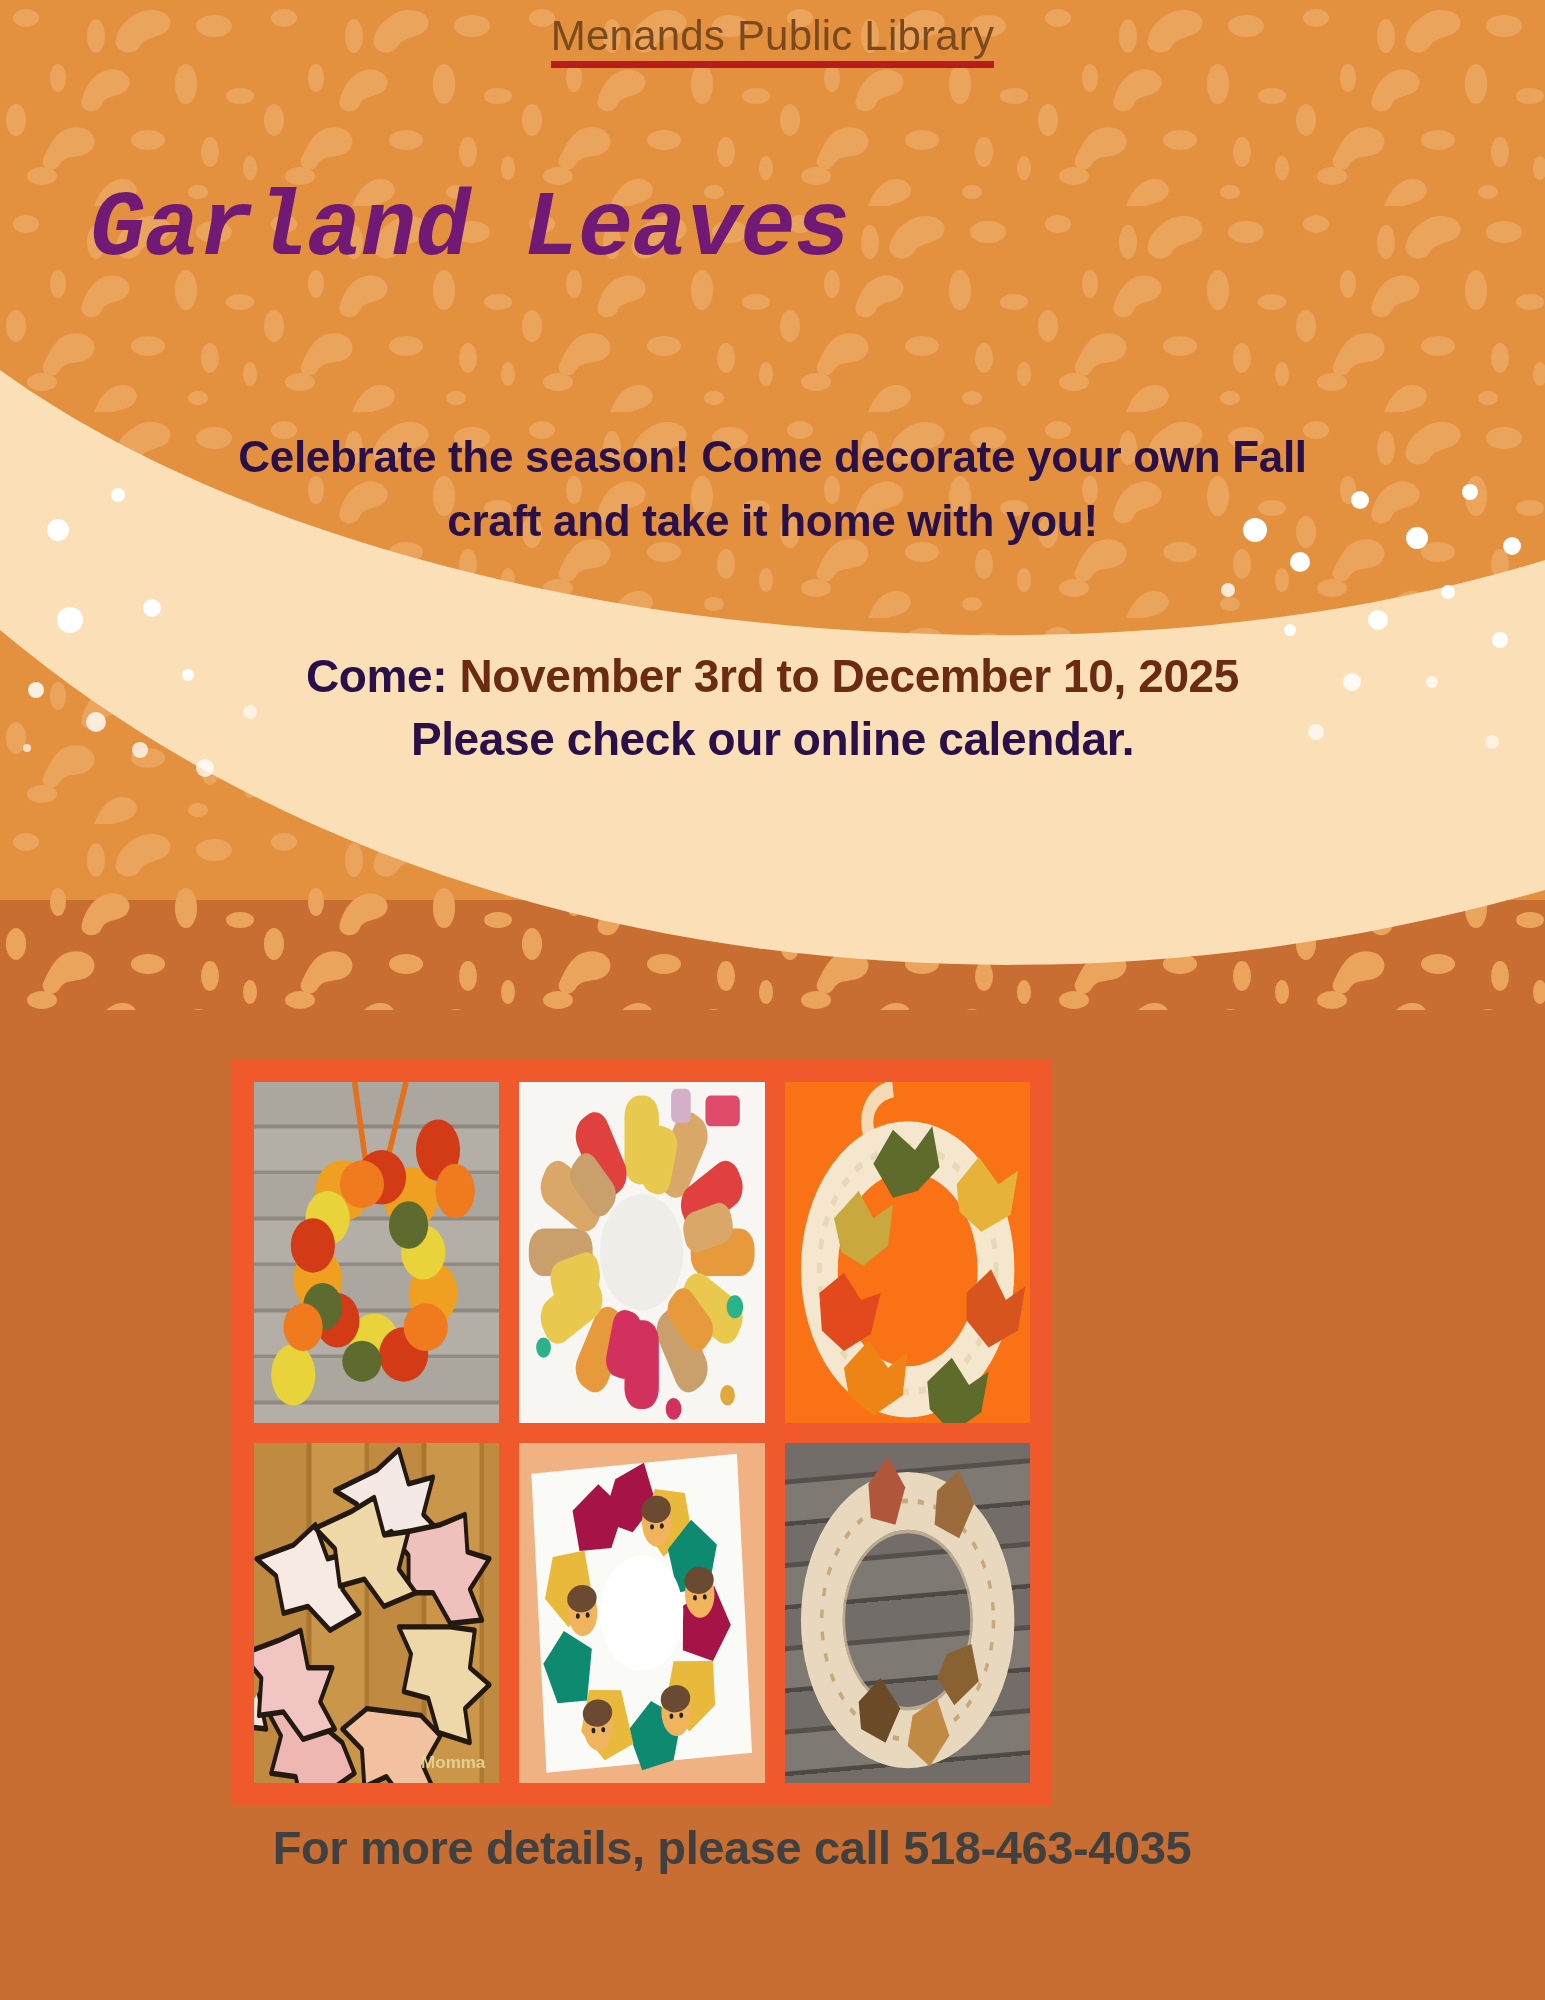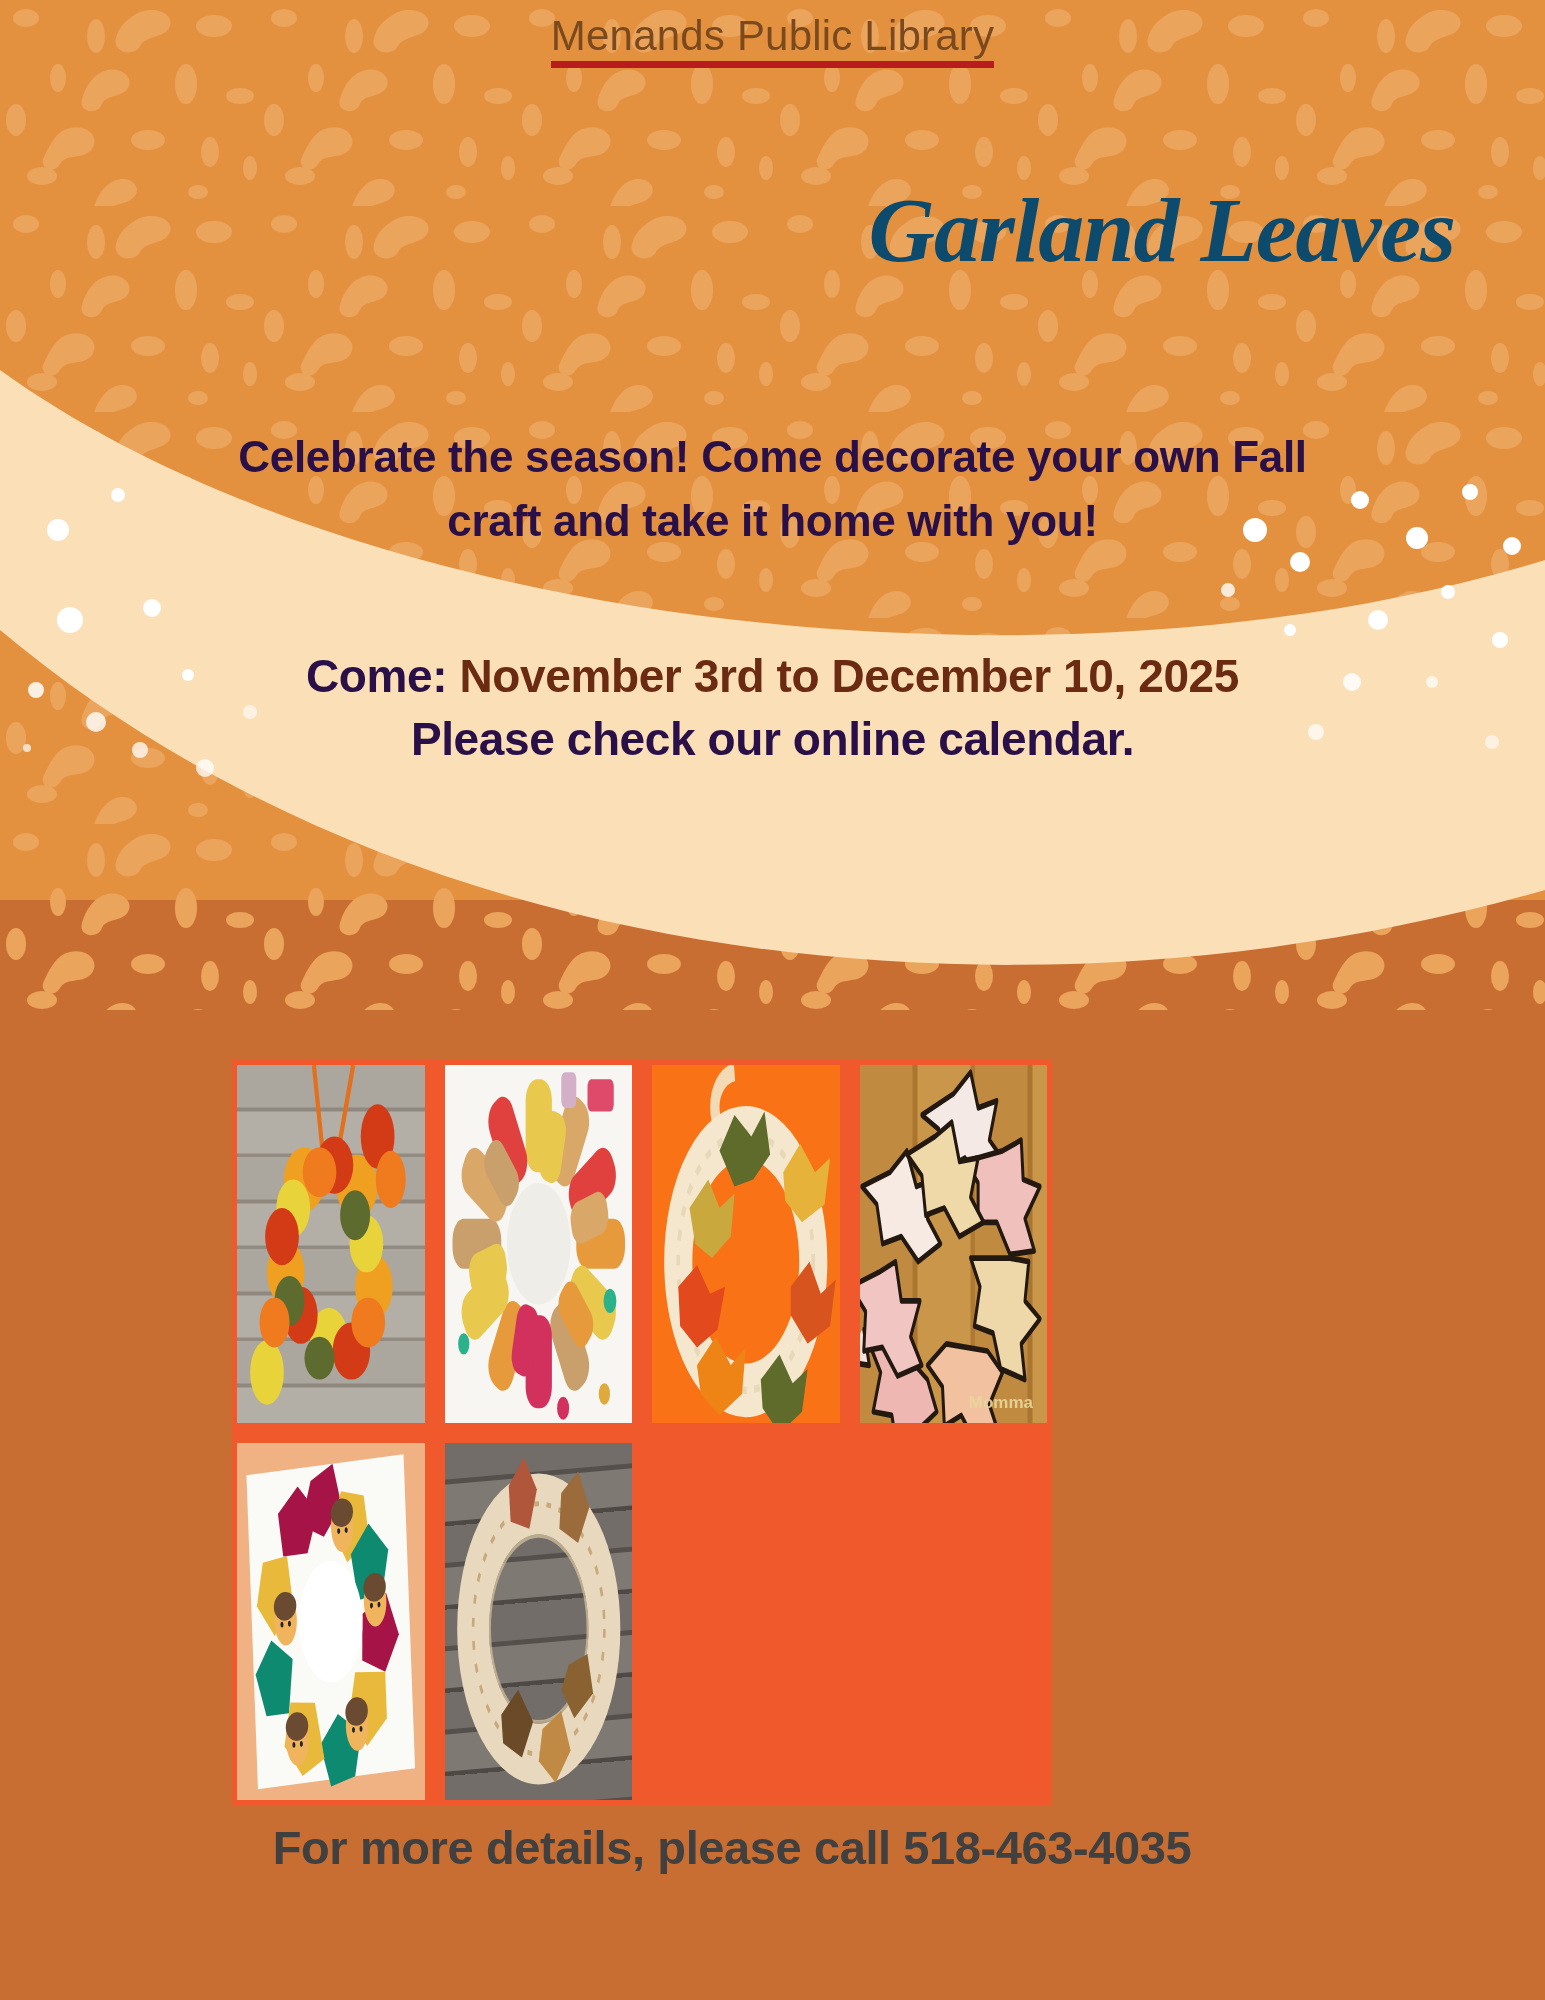--- a/index.html
+++ b/index.html
@@ -21,25 +21,25 @@
   .content{position:absolute;inset:0;}
 
   .library-name{
     position:absolute;left:0;top:12px;width:1545px;text-align:center;
     font-size:42px;font-weight:400;color:#7A4A1E;
     letter-spacing:.2px;
   }
   .library-name span{border-bottom:7px solid #b91c1c;padding-bottom:2px;}
 
   .headline{
-    position:absolute;left:90px;top:100px;width:1365px;text-align:right;
-    font-family:Liberation Serif, serif;
+    position:absolute;left:90px;top:100px;width:1365px;text-align:left;
+    font-family:Liberation Mono, monospace;
     font-weight:bold;font-style:italic;
     font-size:92px;line-height:1.48;
-    color:#0c4a6e;
+    color:#701a75;
     letter-spacing:-1px;
   }
   .headline .l2{display:block;}
 
   .blurb{
     position:absolute;left:200px;top:425px;width:1145px;text-align:center;
     font-size:44px;line-height:1.45;font-weight:bold;color:#2A1049;
     letter-spacing:-.3px;
   }
 
@@ -56,22 +56,22 @@
 
   .footer{
     position:absolute;left:0;top:1820px;width:1464px;text-align:center;
     font-size:47px;font-weight:bold;color:#404040;letter-spacing:-.4px;
   }
 
   
   .collage{
     position:absolute;left:232px;top:1060px;width:820px;height:745px;
     background:#F0592B;
-    display:grid;grid-template-columns:1fr 1fr 1fr 1fr;grid-template-rows:1fr 1fr;
-    gap:20px;padding:5px;box-sizing:border-box;
+    display:grid;grid-template-columns:1fr 1fr 1fr;grid-template-rows:1fr 1fr;
+    gap:20px;padding:22px;box-sizing:border-box;
   }
   .cell{position:relative;overflow:hidden;}
 
   
   .c1{background:
       repeating-linear-gradient(180deg,#ABA69E 0px,#ABA69E 42px,#8E887F 43px,#8E887F 46px,#B4AFA6 47px,#B4AFA6 88px,#918B82 89px,#918B82 92px);
   }
   
   .c2{background:#F7F6F2;}
   

